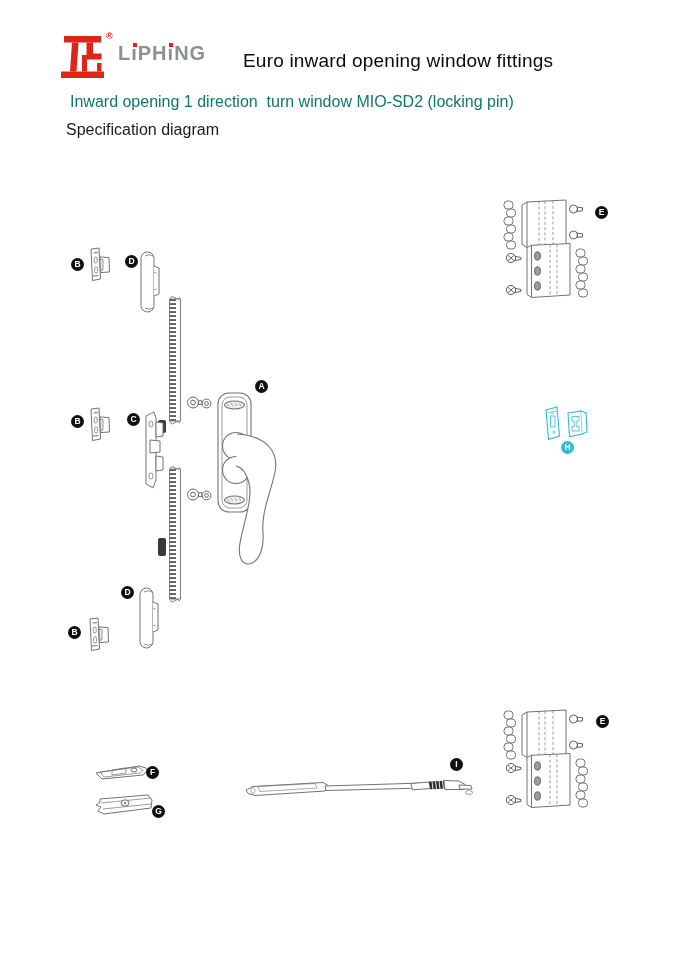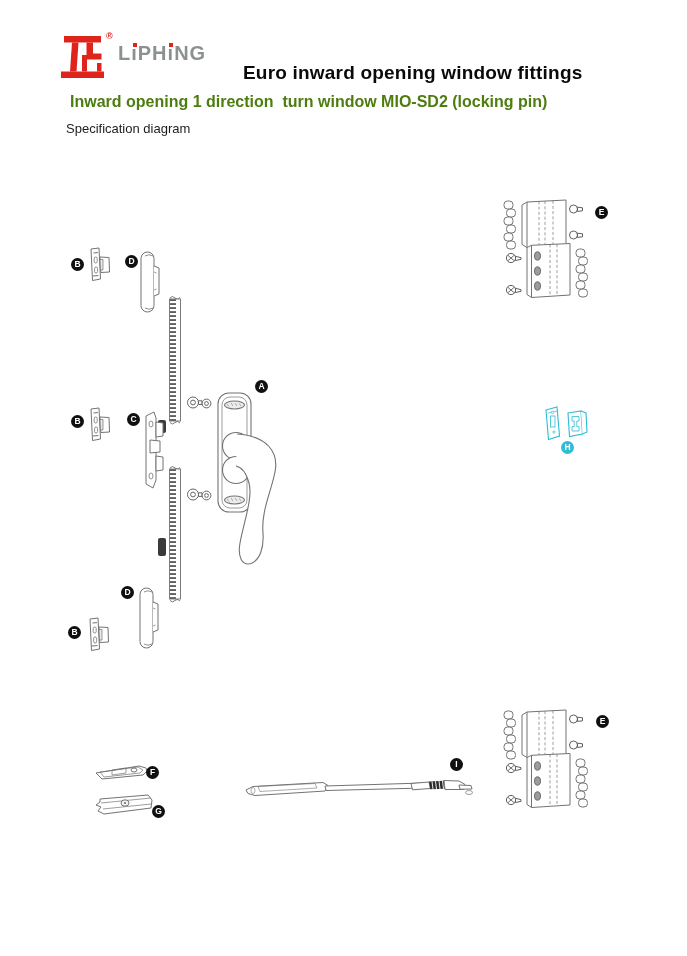--- a/index.html
+++ b/index.html
@@ -5,23 +5,23 @@
   *{margin:0;padding:0;box-sizing:border-box}
   html,body{background:#ffffff}
   body{font-family:"Liberation Sans","DejaVu Sans",sans-serif;color:#111}
   .page{position:relative;width:687px;height:956px;background:#fff;overflow:hidden}
   .abs{position:absolute}
 
   
   .logo-wordmark{position:absolute;left:118px;top:42px;white-space:nowrap}
   .logo-text{font-size:20px;font-weight:bold;color:#8b9191;letter-spacing:1px}
   .logo-reg{position:absolute;left:106px;top:31px;font-size:9px;color:#df241c;font-weight:bold}
-  .title{position:absolute;left:243px;top:62px;font-size:19px;font-weight:bold;color:#0a0a0a;letter-spacing:.2px}
-  .subtitle{position:absolute;left:70px;top:93px;font-size:16px;font-weight:bold;color:#4d7c0f;white-space:pre}
-  .section-label{position:absolute;left:66px;top:121px;font-size:13px;color:#1c1c1c}
+  .title{position:absolute;left:243px;top:50px;font-size:19px;font-weight:normal;color:#0a0a0a;letter-spacing:.2px}
+  .subtitle{position:absolute;left:70px;top:93px;font-size:16px;font-weight:normal;color:#0f766e;white-space:pre}
+  .section-label{position:absolute;left:66px;top:121px;font-size:16px;color:#1c1c1c}
 
   
   .i-wrap{position:relative;display:inline-block}
   .i-dot{position:absolute;left:50%;top:1px;margin-left:-2px;width:4px;height:4px;background:#df241c;display:block}
 
   
   .marker{position:absolute;width:13px;height:13px;border-radius:50%;background:#101010;color:#fff;
           font-size:8.5px;font-weight:bold;display:flex;align-items:center;justify-content:center;line-height:1}
   .marker.cyan{background:#2fbcd4}
 

